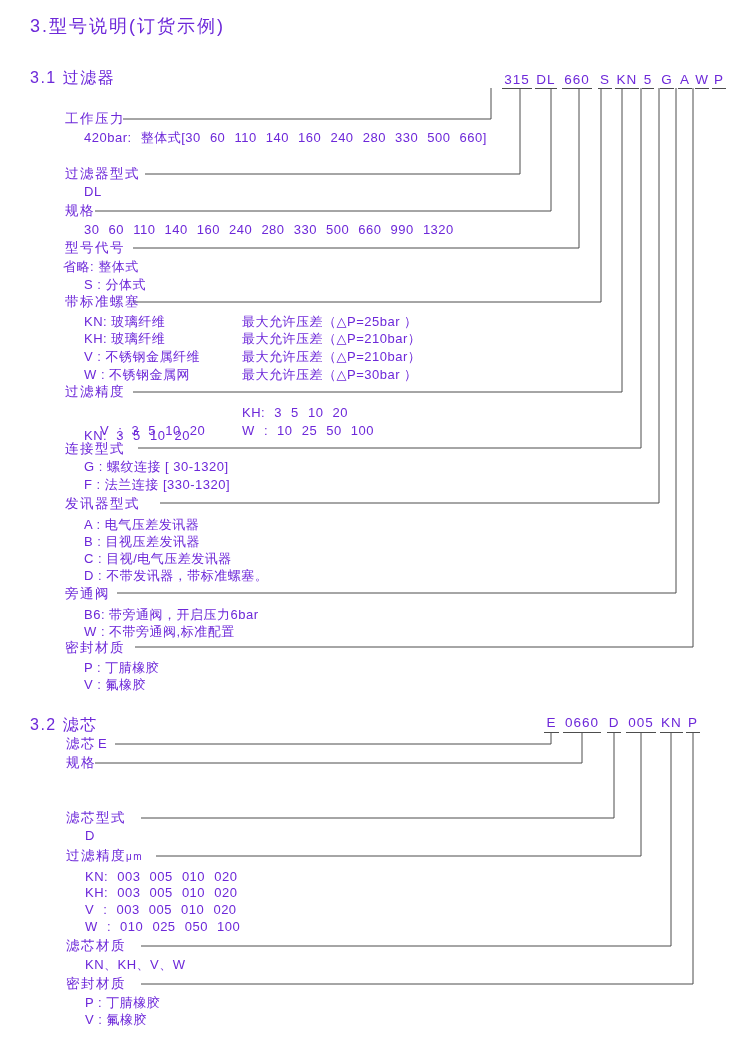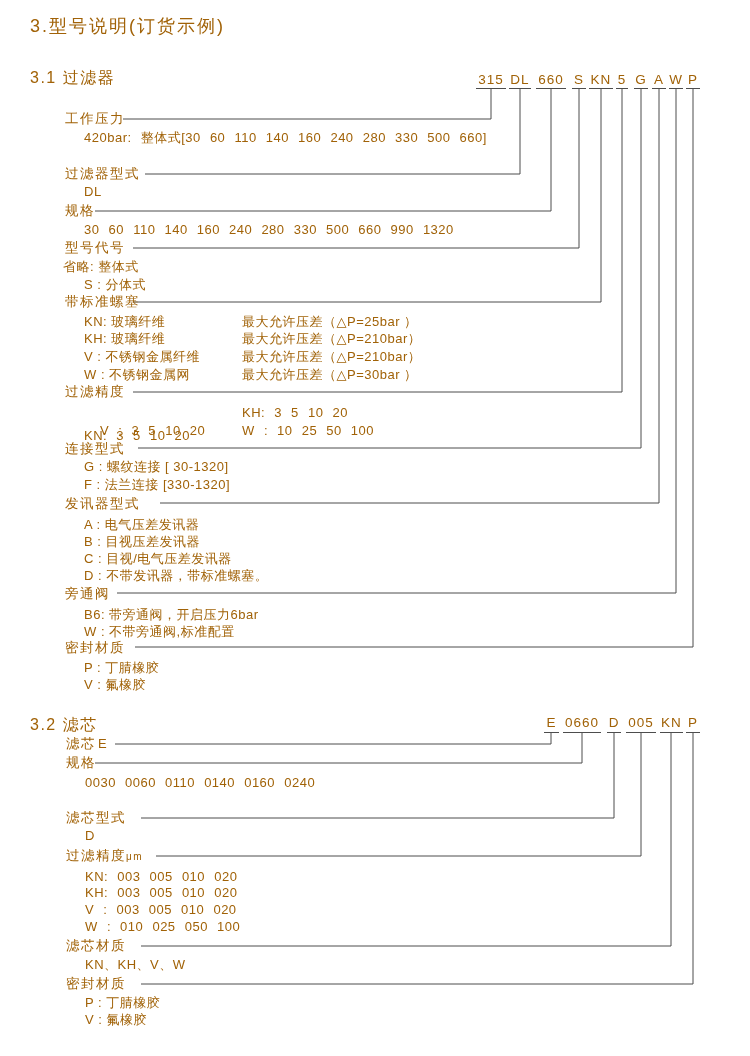--- a/index.html
+++ b/index.html
@@ -1,28 +1,28 @@
 <!DOCTYPE html>
 <html><head>
 <meta charset="utf-8">
 <style>
   html,body { margin:0; padding:0; background:#ffffff; }
   .canvas {
     position:relative; width:750px; height:1056px; background:#ffffff;
-    color:#a16207; font-family:"Liberation Sans","DejaVu Sans",sans-serif;
+    color:#6d28d9; font-family:"Liberation Sans","DejaVu Sans",sans-serif;
     overflow:hidden;
   }
   .t { position:absolute; font-size:13px; line-height:16px; white-space:pre; letter-spacing:0.5px; }
   .label { font-size:13.5px; letter-spacing:1.5px; }
   .title { font-size:18px; letter-spacing:2px; font-weight:500; }
   .heading { font-size:16px; letter-spacing:1.5px; }
   .nums { word-spacing:5px; }
   .code-seg { position:absolute; height:16px; border-bottom:1px solid #4d4d4d;
     text-align:center; font-size:13.5px; letter-spacing:1px; line-height:15px; white-space:pre; }
-  .row31 { top:72px; }
+  .row31 { top:72px;margin-left:26px; }
   .row32 { top:715px; height:17px; }
   svg.lines { position:absolute; left:0; top:0; }
   .unit { font-size:10px; }
 </style>
 </head>
 <body>
 
 <div class="canvas">
 
   <svg class="lines" width="750" height="1056">
@@ -115,21 +115,20 @@
   <div class="code-seg row32" style="left:563px;width:38px">0660</div>
   <div class="code-seg row32" style="left:607px;width:14px">D</div>
   <div class="code-seg row32" style="left:626px;width:30px">005</div>
   <div class="code-seg row32" style="left:660px;width:23px">KN</div>
   <div class="code-seg row32" style="left:686px;width:14px">P</div>
 
   <div class="t label" style="top:736px;left:66px">滤芯</div>
   <div class="t" style="top:736px;left:98px">E</div>
 
   <div class="t label" style="top:755px;left:66px">规格</div>
-  <div class="t nums" style="top:775px;left:85px">0030 0060 0110 0140 0160 0240</div>
 
   <div class="t label" style="top:810px;left:66px">滤芯型式</div>
   <div class="t" style="top:828px;left:85px">D</div>
 
   <div class="t label" style="top:848px;left:66px"><span>过滤精度</span><span class="unit">μm</span></div>
   <div class="t nums" style="top:869px;left:85px">KN: 003 005 010 020</div>
   <div class="t nums" style="top:885px;left:85px">KH: 003 005 010 020</div>
   <div class="t nums" style="top:902px;left:85px">V : 003 005 010 020</div>
   <div class="t nums" style="top:919px;left:85px">W : 010 025 050 100</div>
 

